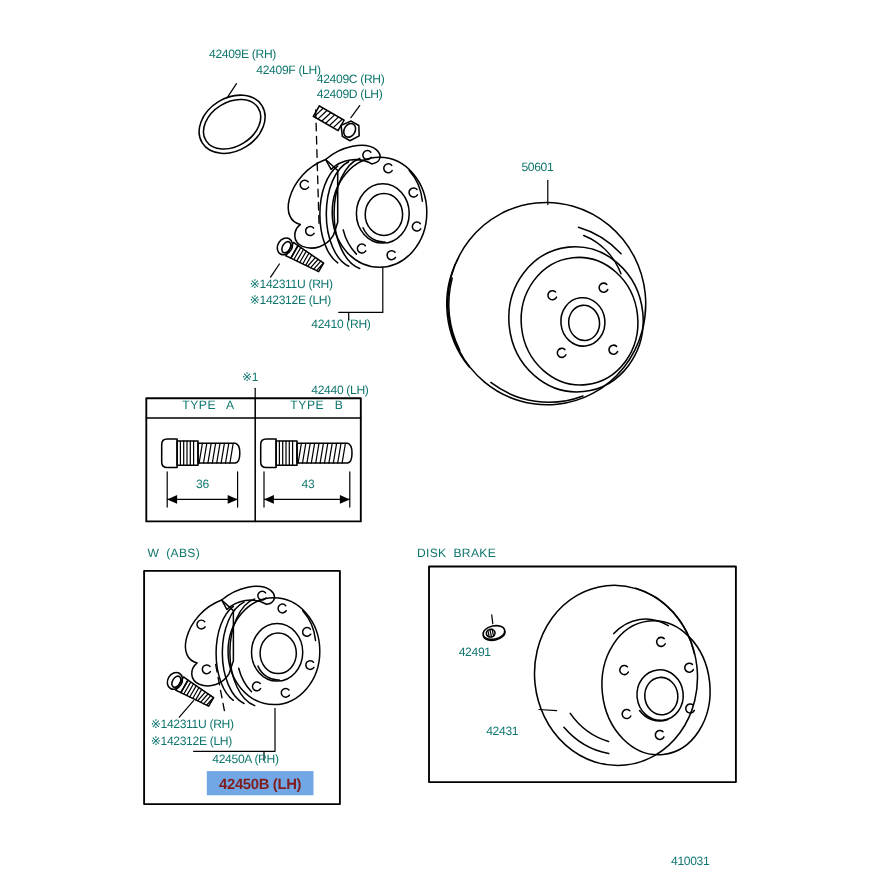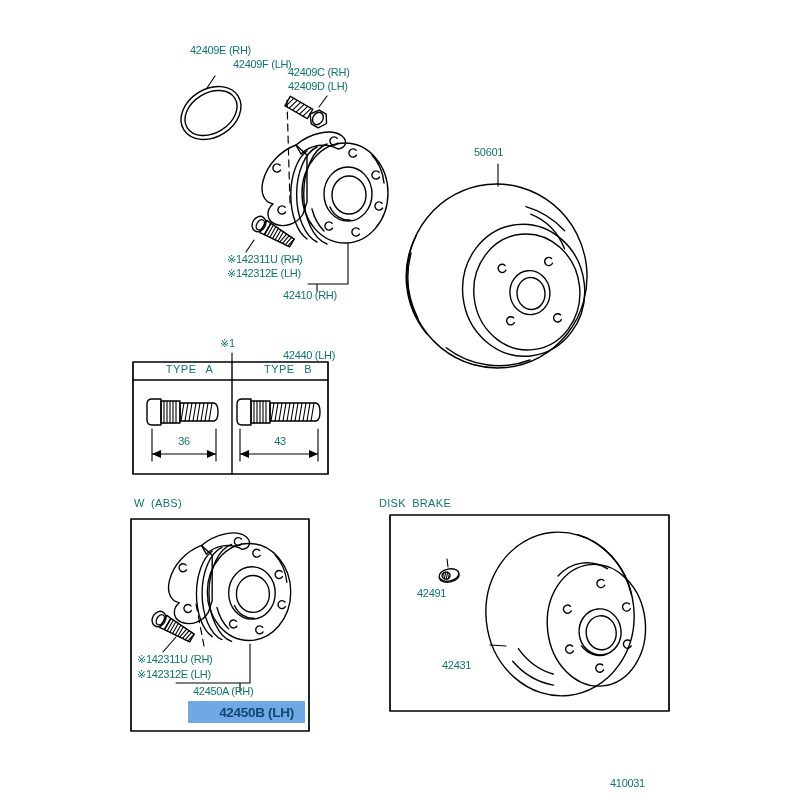--- a/index.html
+++ b/index.html
@@ -173,21 +173,21 @@
   <div class="lbl" style="left:220px;top:338px;">※1</div>
   <div class="lbl ctr hdr" style="left:133px;top:364px;width:113px;">TYPE A</div>
   <div class="lbl ctr hdr" style="left:232px;top:364px;width:112px;">TYPE B</div>
   <div class="lbl ctr" style="left:167px;top:436px;width:34px;">36</div>
   <div class="lbl ctr" style="left:263px;top:436px;width:34px;">43</div>
 
   <div class="lbl ttl" style="left:134px;top:498px;">W (ABS)</div>
   <div class="lbl" style="left:137px;top:654px;">※142311U (RH)</div>
   <div class="lbl" style="left:137px;top:669px;">※142312E (LH)</div>
   <div class="lbl" style="left:193px;top:686px;">42450A (RH)</div>
-  <div class="hl" style="background: rgb(114, 167, 230); color: #0c4a6e; padding-left: 20px;">
+  <div class="hl" style="background: rgb(114, 167, 230); color: #7f1d1d;">
     <span>42450B (LH)</span>
   </div>
 
   <div class="lbl ttl" style="left:379px;top:498px;">DISK BRAKE</div>
   <div class="lbl" style="left:417px;top:544px;margin-top:44px;">42491</div>
   <div class="lbl" style="left:442px;top:660px;text-align:center;">42431</div>
 
   <div class="lbl" style="left:610px;top:778px;">410031</div>
 </div>
 

